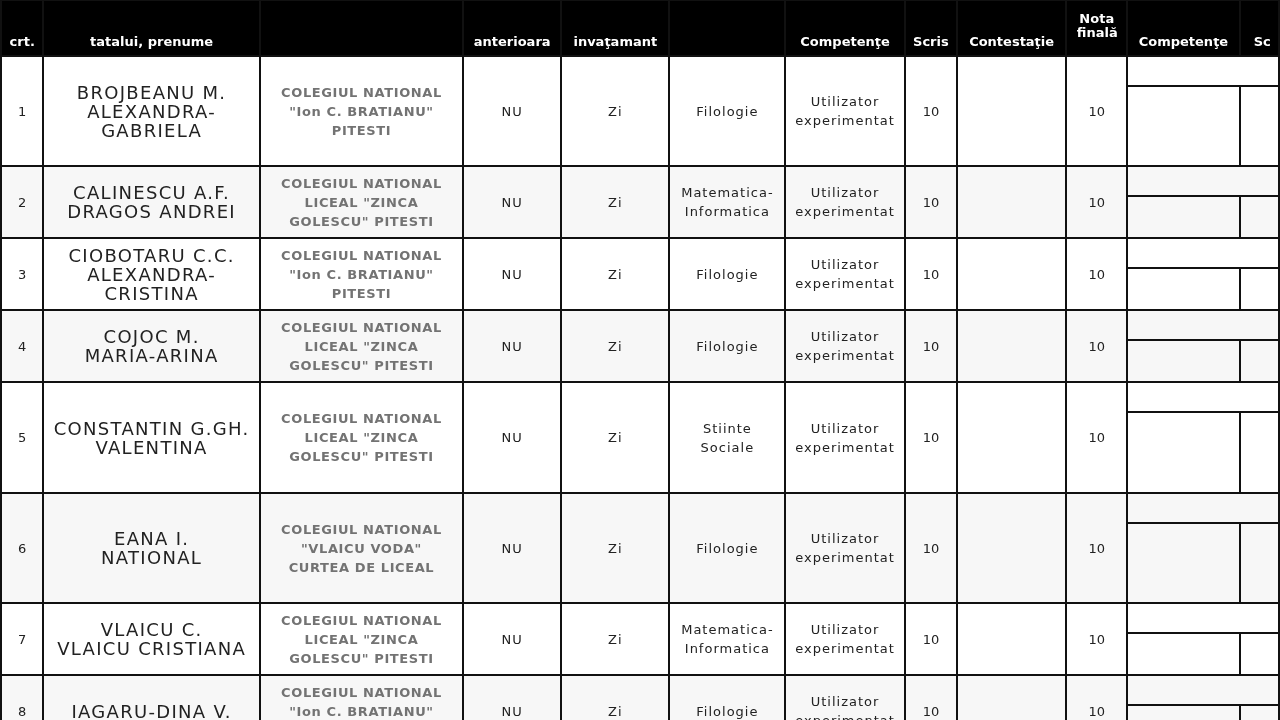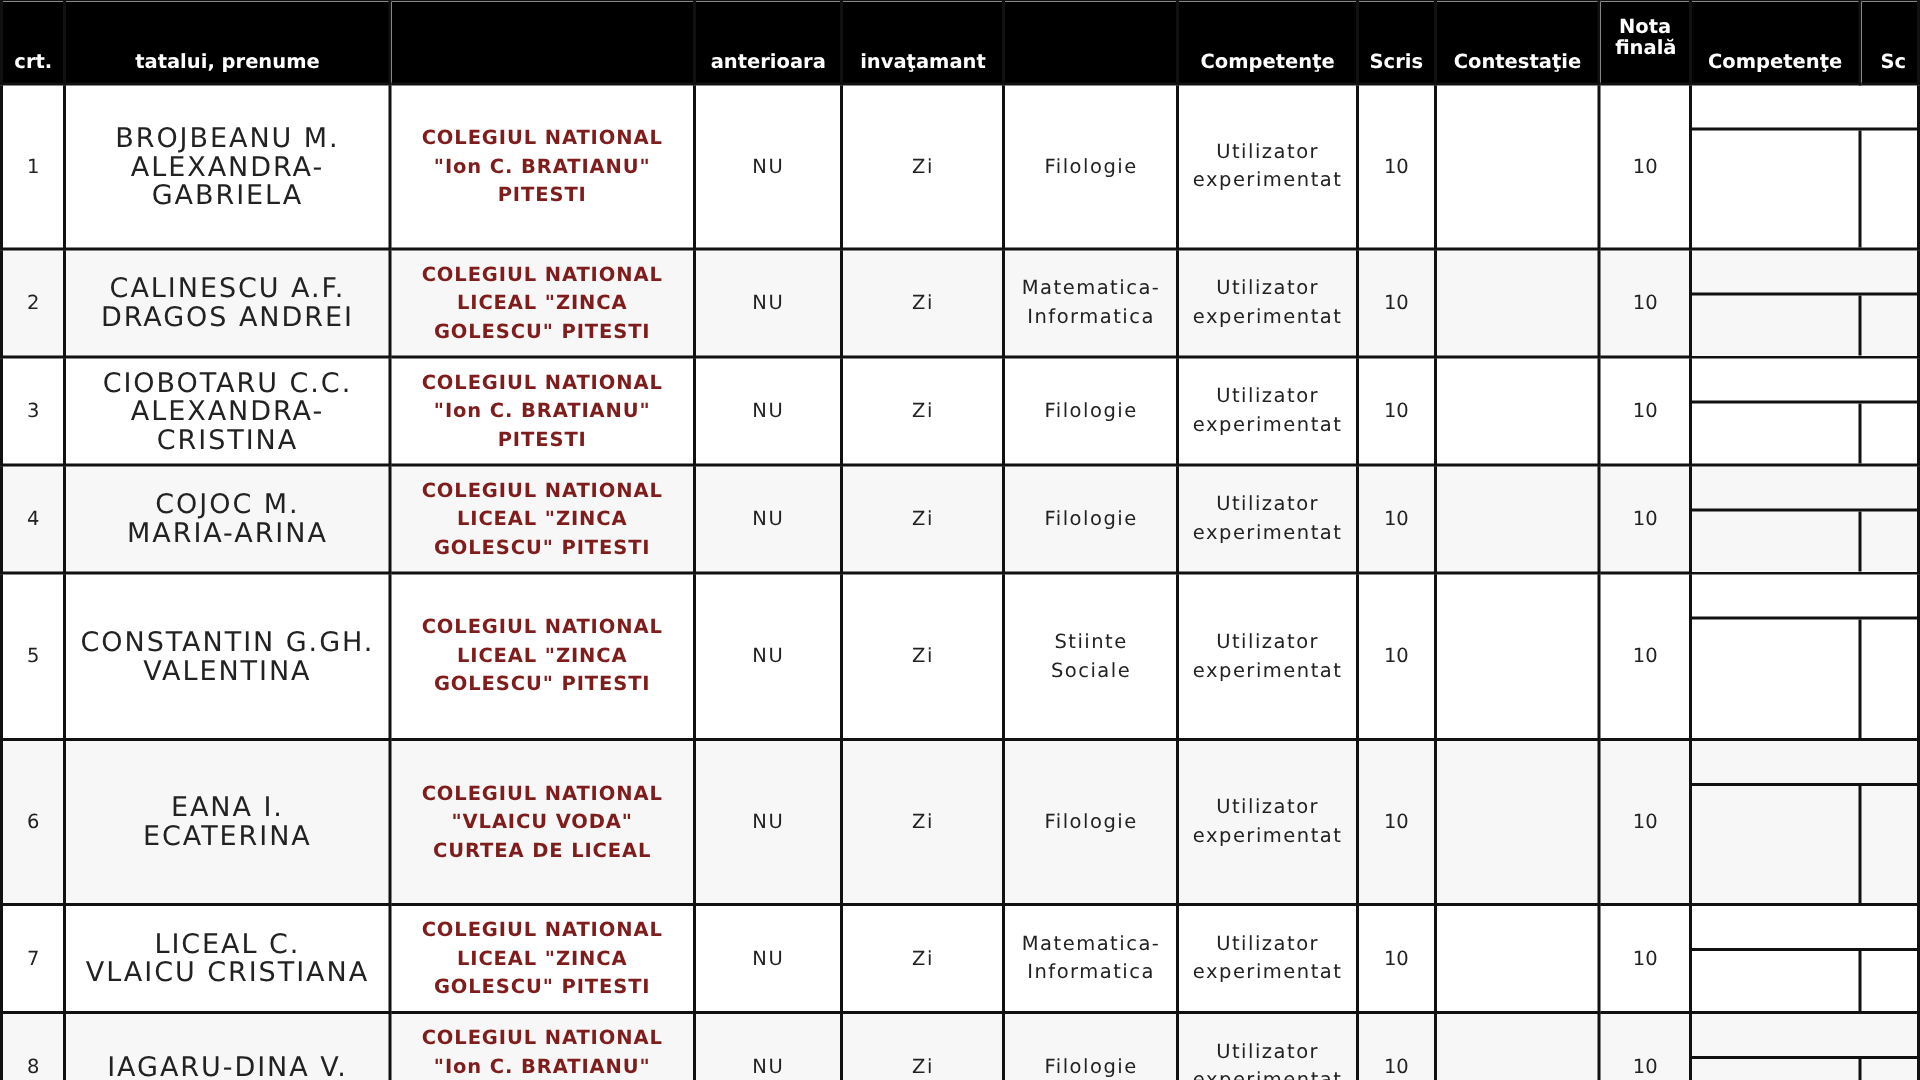--- a/index.html
+++ b/index.html
@@ -6,21 +6,21 @@
   body { font-family: "DejaVu Sans", sans-serif; }
   .grid { position:absolute; left:0; top:-1px; }
   table.main { border-collapse: collapse; table-layout: fixed; }
   table.main td, table.main th { border:2px solid #111; padding:0; text-align:center; vertical-align:middle; }
   table.main th { background:#000; color:#fff; font-weight:bold; font-size:13px; line-height:14px; height:44px; vertical-align:bottom; padding-bottom:6px; overflow:hidden; }
   th.cut { vertical-align:top; padding-top:0; }
   th.cut span { display:block; margin-top:-8px; }
   td { font-size:13px; color:#222; letter-spacing:1px; line-height:19px; }
   td.num { font-size:13px; letter-spacing:0; }
   td.name { font-size:18px; letter-spacing:1.3px; }
-  td.school { color:#7f1d1d; font-weight:bold; font-size:13px; letter-spacing:0.6px; line-height:19px; }
+  td.school { color:#737373; font-weight:bold; font-size:13px; letter-spacing:0.6px; line-height:19px; }
   td.nested { vertical-align:top; position:relative; }
   tr.alt td { background:#f7f7f7; }
   .sub { position:absolute; left:0; right:-2px; bottom:0; border-top:2px solid #111; display:flex; }
   .sub .c1 { width:111px; border-right:2px solid #111; height:100%; }
   .sub .c2 { flex:1; }
 </style>
 </head>
 <body>
 
 <div class="grid">
@@ -219,21 +219,21 @@
             <div class="sub" style="height: 79px;">
               <div class="c1"></div>
               <div class="c2"></div>
             </div>
           </td>
   </tr>
         <tr class="alt" style="height: 110px;">
     <td class="num">6</td>
     <td class="name">
             <div class="l1">EANA I.</div>
-            <div class="l2">ECATERINA</div>
+            <div class="l2">NATIONAL</div>
           </td>
     <td class="school">
             <div>COLEGIUL NATIONAL</div>
             <div>"VLAICU VODA"</div>
             <div>CURTEA DE LICEAL</div>
           </td>
     <td>NU</td>
     <td>Zi</td>
     <td>
             <div>Filologie</div>
@@ -248,21 +248,21 @@
     <td class="nested" colspan="2">
             <div class="sub" style="height: 78px;">
               <div class="c1"></div>
               <div class="c2"></div>
             </div>
           </td>
   </tr>
         <tr style="height: 72px;">
     <td class="num">7</td>
     <td class="name">
-            <div class="l1">LICEAL C.</div>
+            <div class="l1">VLAICU C.</div>
             <div class="l2">VLAICU CRISTIANA</div>
           </td>
     <td class="school">
             <div>COLEGIUL NATIONAL</div>
             <div>LICEAL "ZINCA</div>
             <div>GOLESCU" PITESTI</div>
           </td>
     <td>NU</td>
     <td>Zi</td>
     <td>

